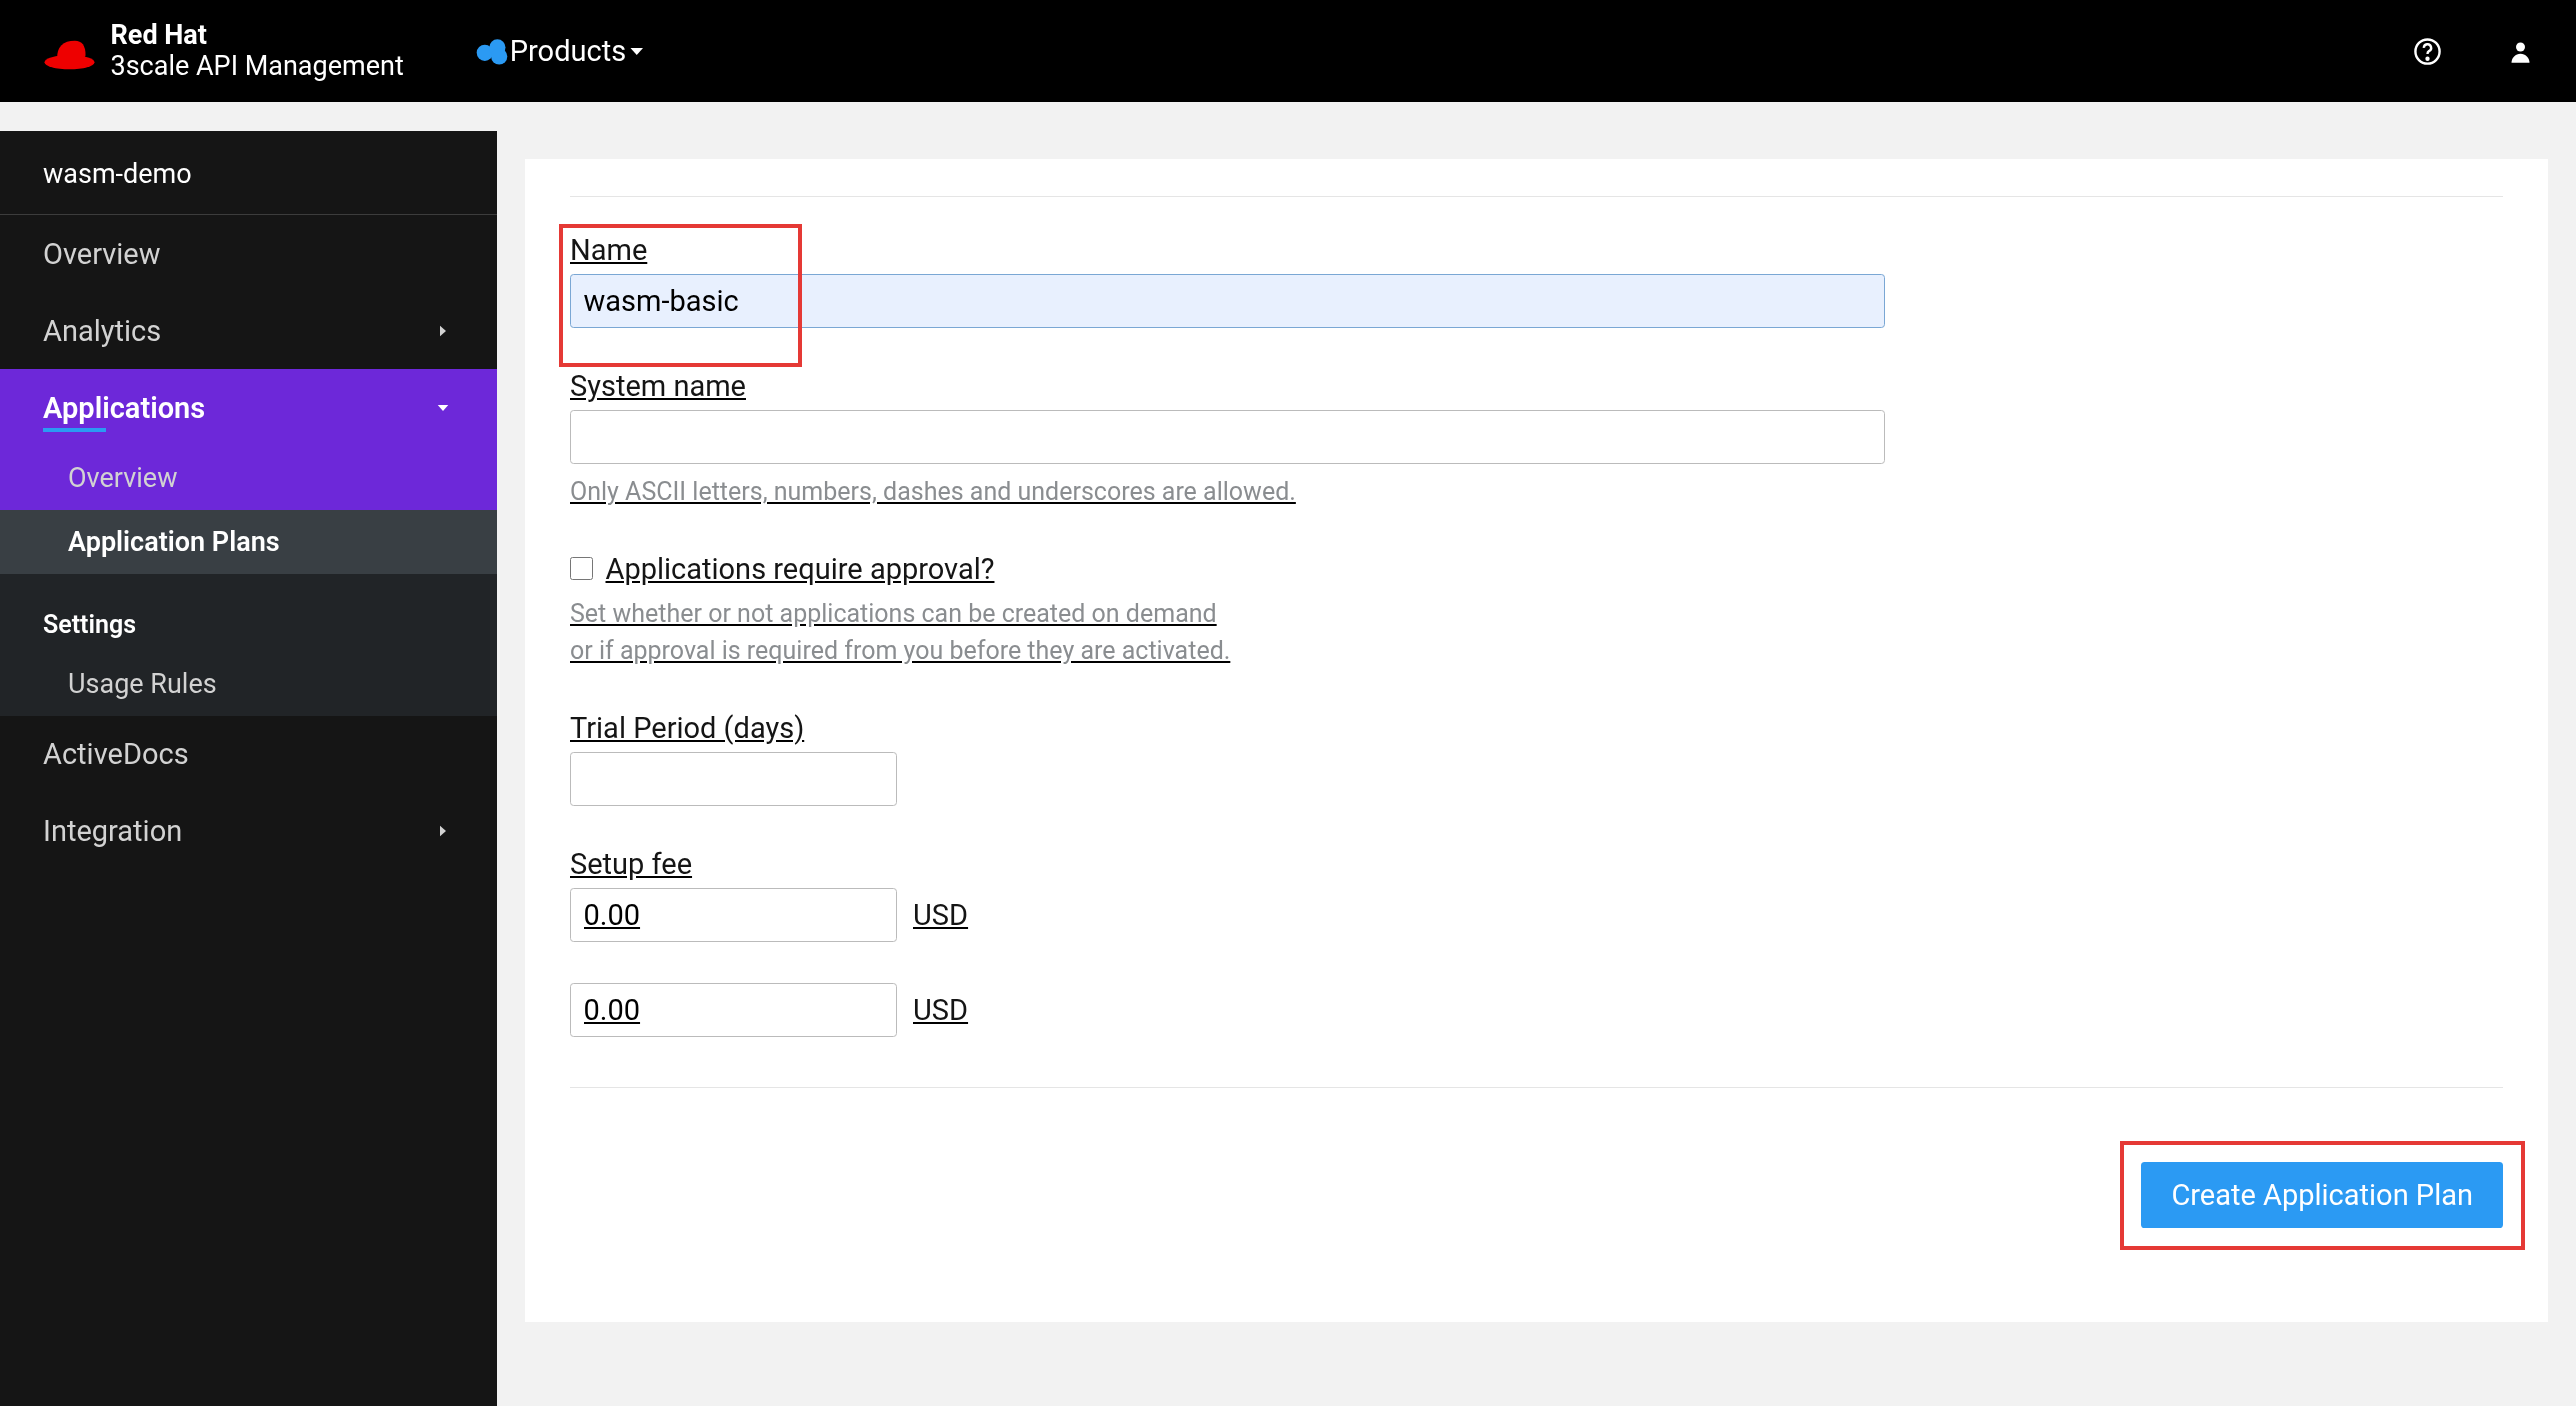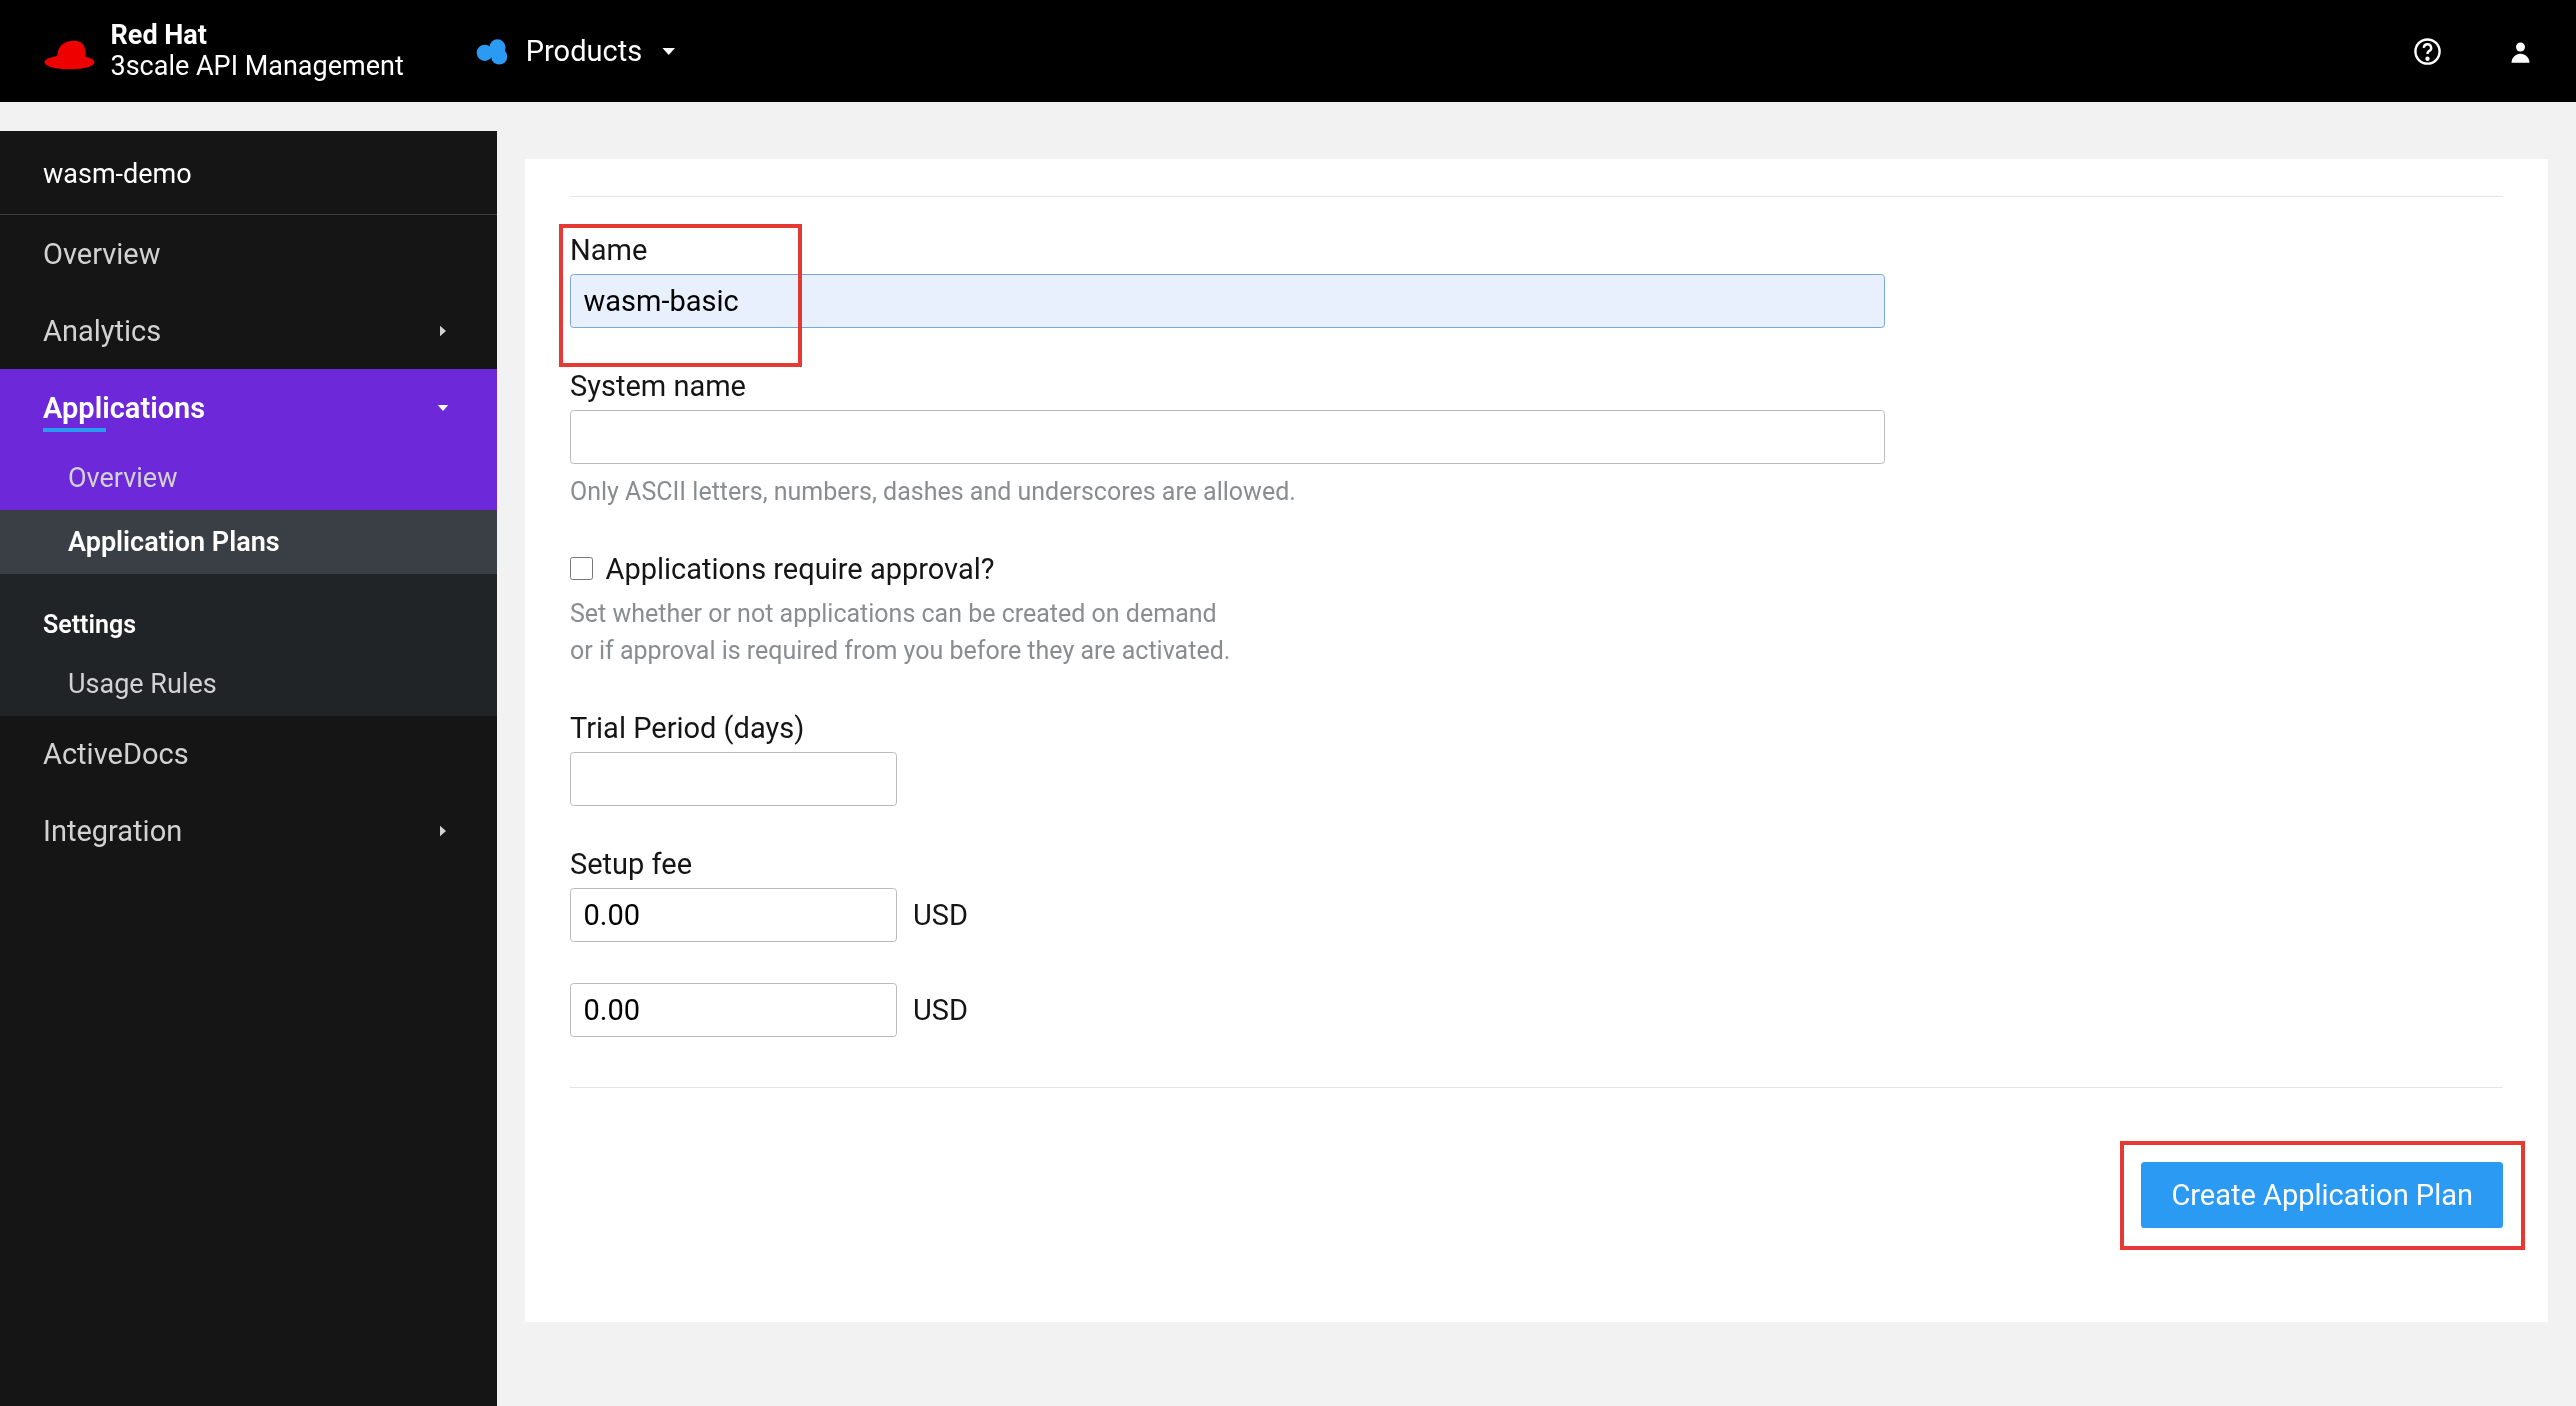--- a/index.html
+++ b/index.html
@@ -47,21 +47,21 @@
       font-weight: 700;
     }
     .brand-sub {
       font-size: 27px;
       font-weight: 400;
     }
     .products-btn {
       margin-left: 70px;
       display: flex;
       align-items: center;
-      gap: 16px;
+      gap: 0;
       font-size: 29px;
       cursor: pointer;
     }
     .cloud-icon {
       color: #2b9af3;
       width: 36px;
       height: 36px;
       display: flex;
       align-items: center;
       justify-content: center;
@@ -152,20 +152,21 @@
     
     .main {
       position: absolute;
       top: 131px;
       left: 497px;
       right: 0;
       bottom: 0;
       background: #f2f2f2;
       padding: 28px;
       overflow: auto;
+      text-decoration: underline;
     }
     .panel {
       background: #ffffff;
       padding: 0 45px 72px 45px;
       min-height: 1163px;
     }
     .panel-inner {
       padding-top: 36px;
       border-top: 0.9px solid transparent;
     }

